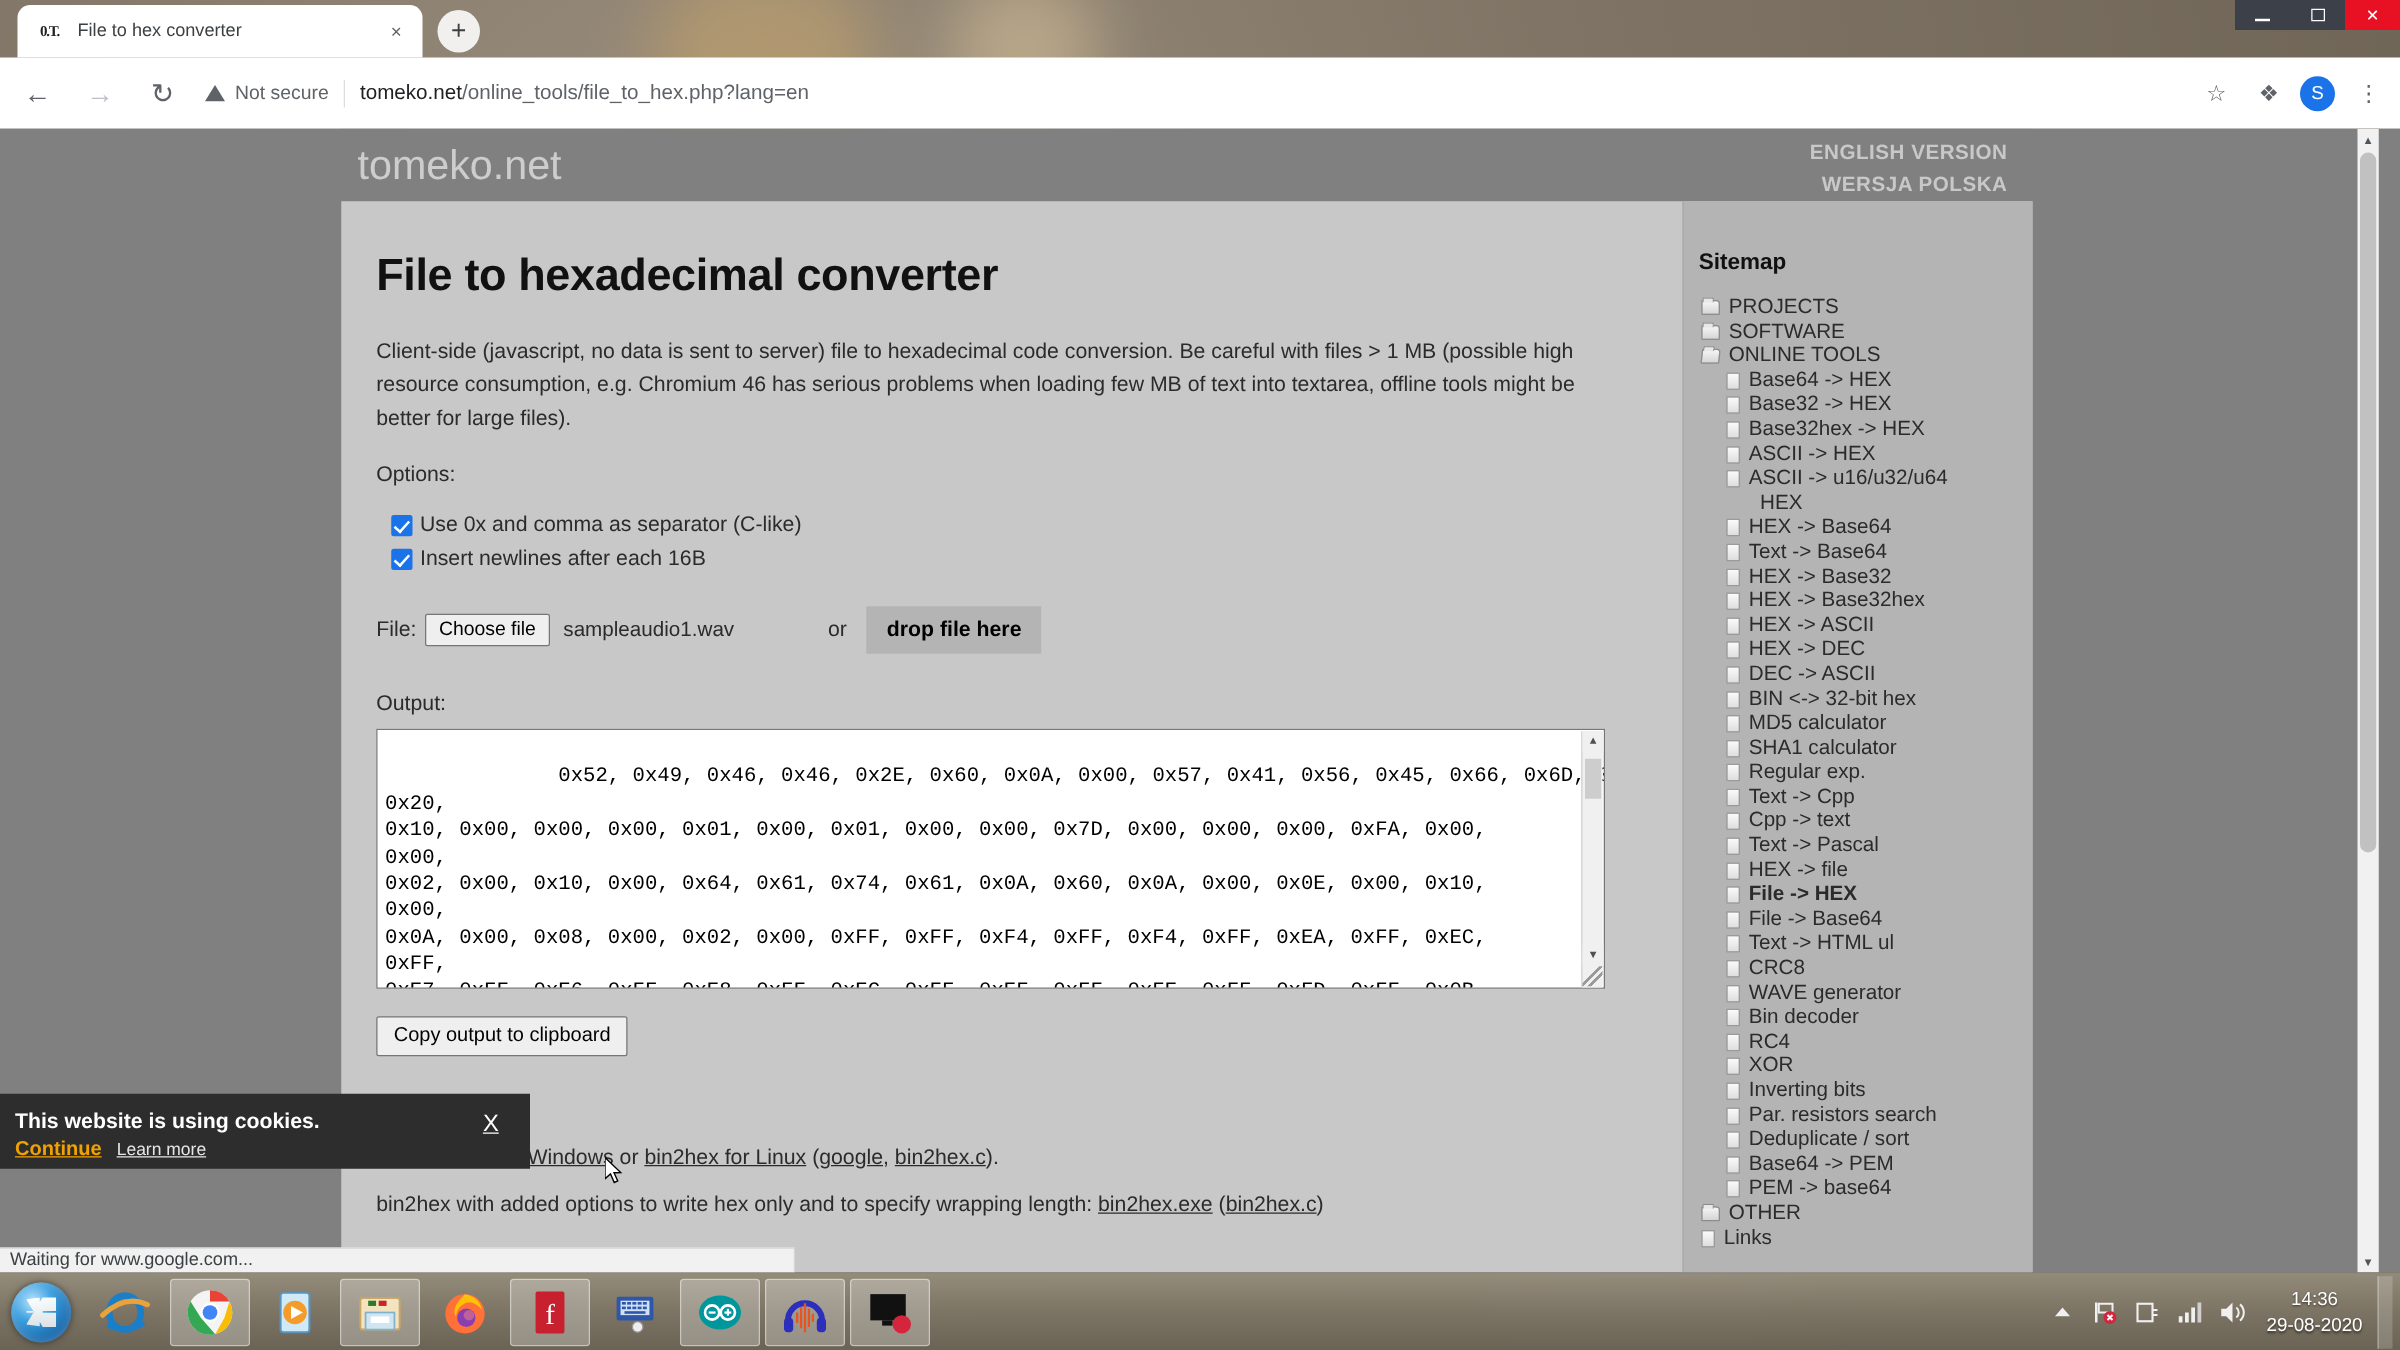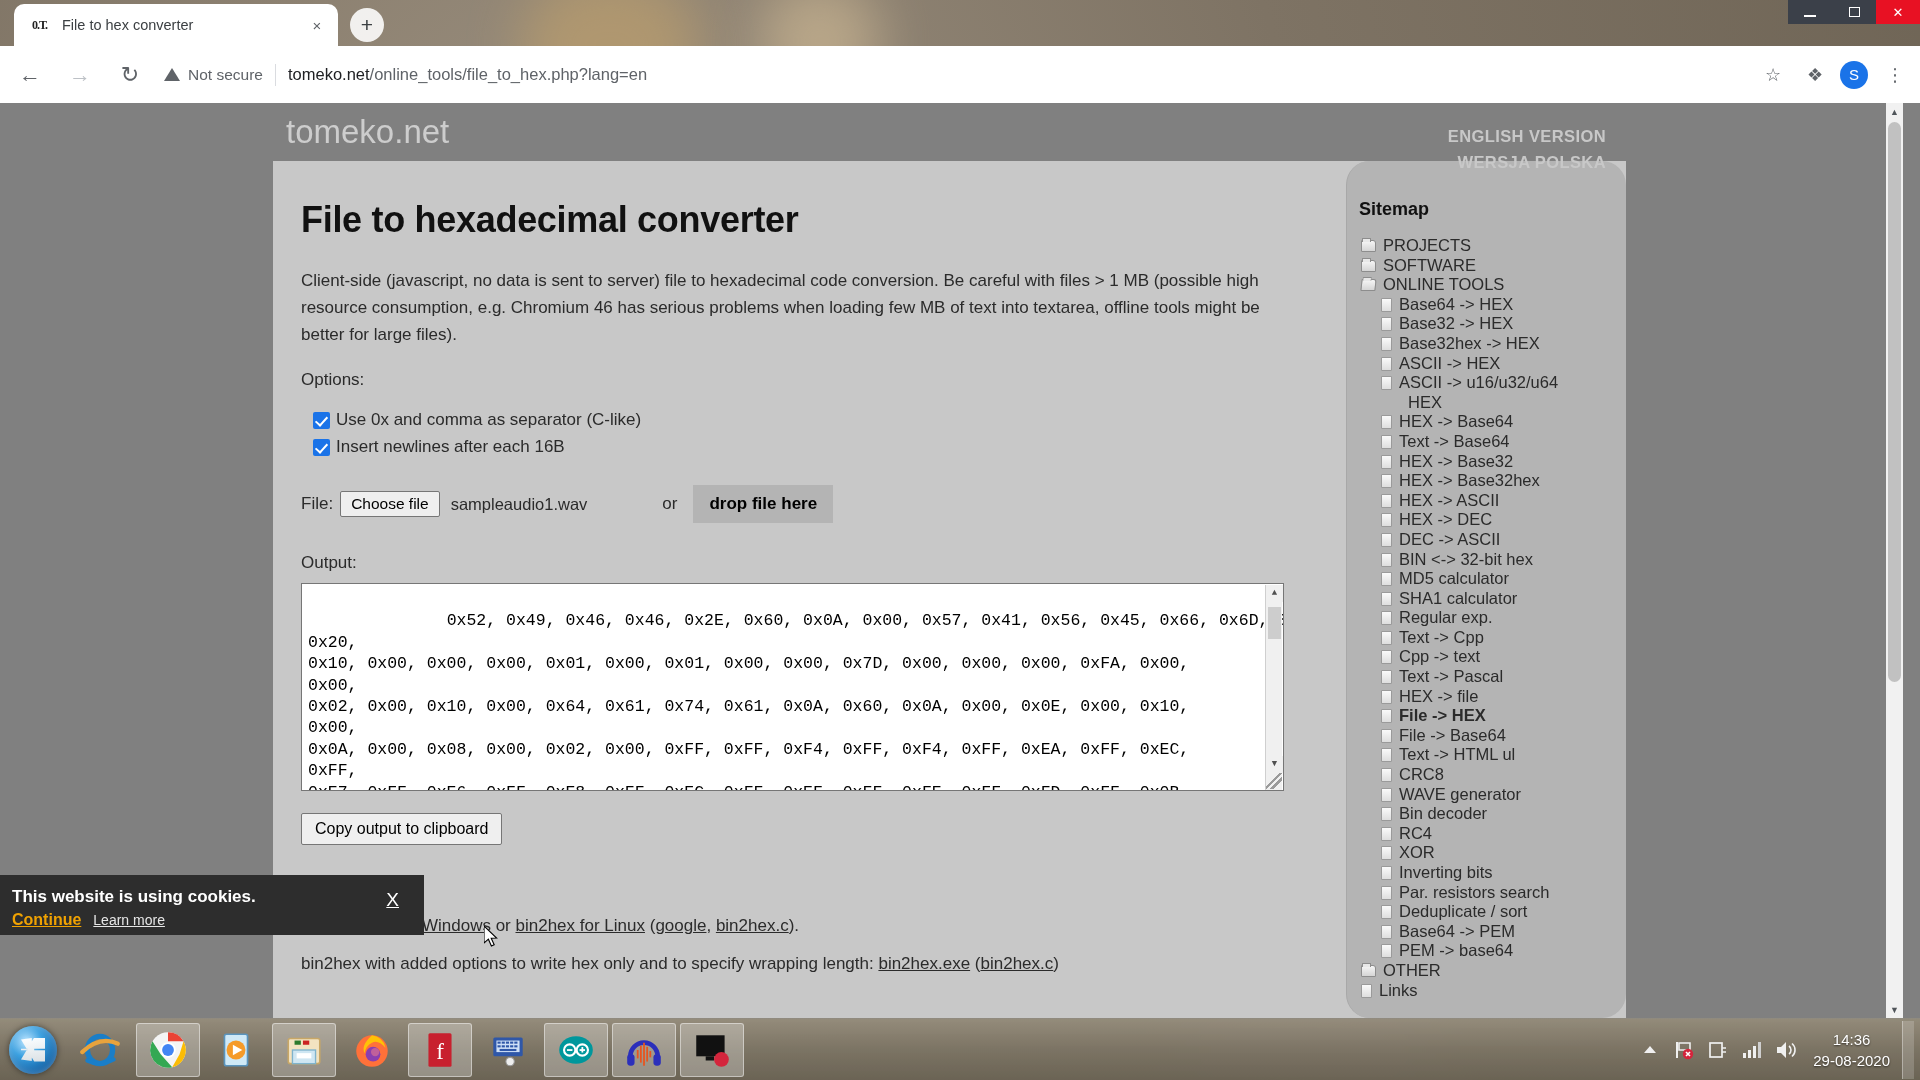--- a/index.html
+++ b/index.html
@@ -121,21 +121,21 @@
     min-height: 915px; background: #808080;
   }
   #brandbar {
     height: 58px; display: flex; align-items: center;
     padding-left: 13px; position: relative;
   }
   #brand {
     font-size: 33px; color: #cdcdcd; font-weight: 400;
   }
   #langbox {
-    position: absolute; right: 20px; top: 20px; text-align: right;
+    position: absolute; right: 20px; top: 6px; text-align: right;
     font-size: 16.5px; font-weight: 700; color: #c8c8c8; line-height: 26px;
     letter-spacing: .4px;
   }
   #langbox div { cursor: pointer; }
 
   #panel {
     margin-left: 0px; width: 1353px; min-height: 857px;
     background: #c8c8c8; display: flex;
   }
   #main {
@@ -222,21 +222,20 @@
 
   .seealso { font-size: 17px; color: #2b2b2b; margin-top: 32px; }
   .seealso-links { font-size: 17px; color: #2b2b2b; margin-top: 19px; }
   .seealso-links2 { font-size: 17px; color: #2b2b2b; margin-top: 18px; }
   a.lnk { color: #2b2b2b; text-decoration: underline; cursor: pointer; }
 
   
   #sidebar {
     width: 280px; padding: 38px 0 0 12px; background: #b4b4b4;
     border-left: 1px solid #a8a8a8;
-    border-radius: 24px;
   }
   #sitemap-title { font-size: 18px; font-weight: 700; color: #111; margin-bottom: 16px; }
   .sm-item {
     display: flex; align-items: flex-start; font-size: 16.5px;
     color: #2b2b2b; line-height: 19.6px; cursor: pointer;
   }
   .sm-item.lvl0 { padding-left: 2px; }
   .sm-item.lvl1 { padding-left: 22px; }
   .sm-item.bold { font-weight: 700; }
   .sm-item.cont { padding-left: 49px; }
@@ -658,20 +657,21 @@
         </div>
         <div id="cookie-close">X</div>
       </div>
 
       <svg id="cursor" viewBox="0 0 16 24">
         <polygon points="0,0 0,17 4.4,13.2 7.4,20 10.2,18.8 7.2,12.2 12.6,12" fill="#fff" stroke="#000" stroke-width="1.1"></polygon>
       </svg>
     </div>
   </div>
 
+  <div id="statusbar">Waiting for www.google.com...</div>
 </div>
 
 <div id="taskbar">
   <div id="startbtn">
       <div class="orb"></div>
     </div>
 
   <div class="tb-app">
     <svg class="glyph" viewBox="0 0 40 40">
       <ellipse cx="20" cy="20" rx="12" ry="13" fill="none" stroke="#1a7ec8" stroke-width="5"></ellipse>

